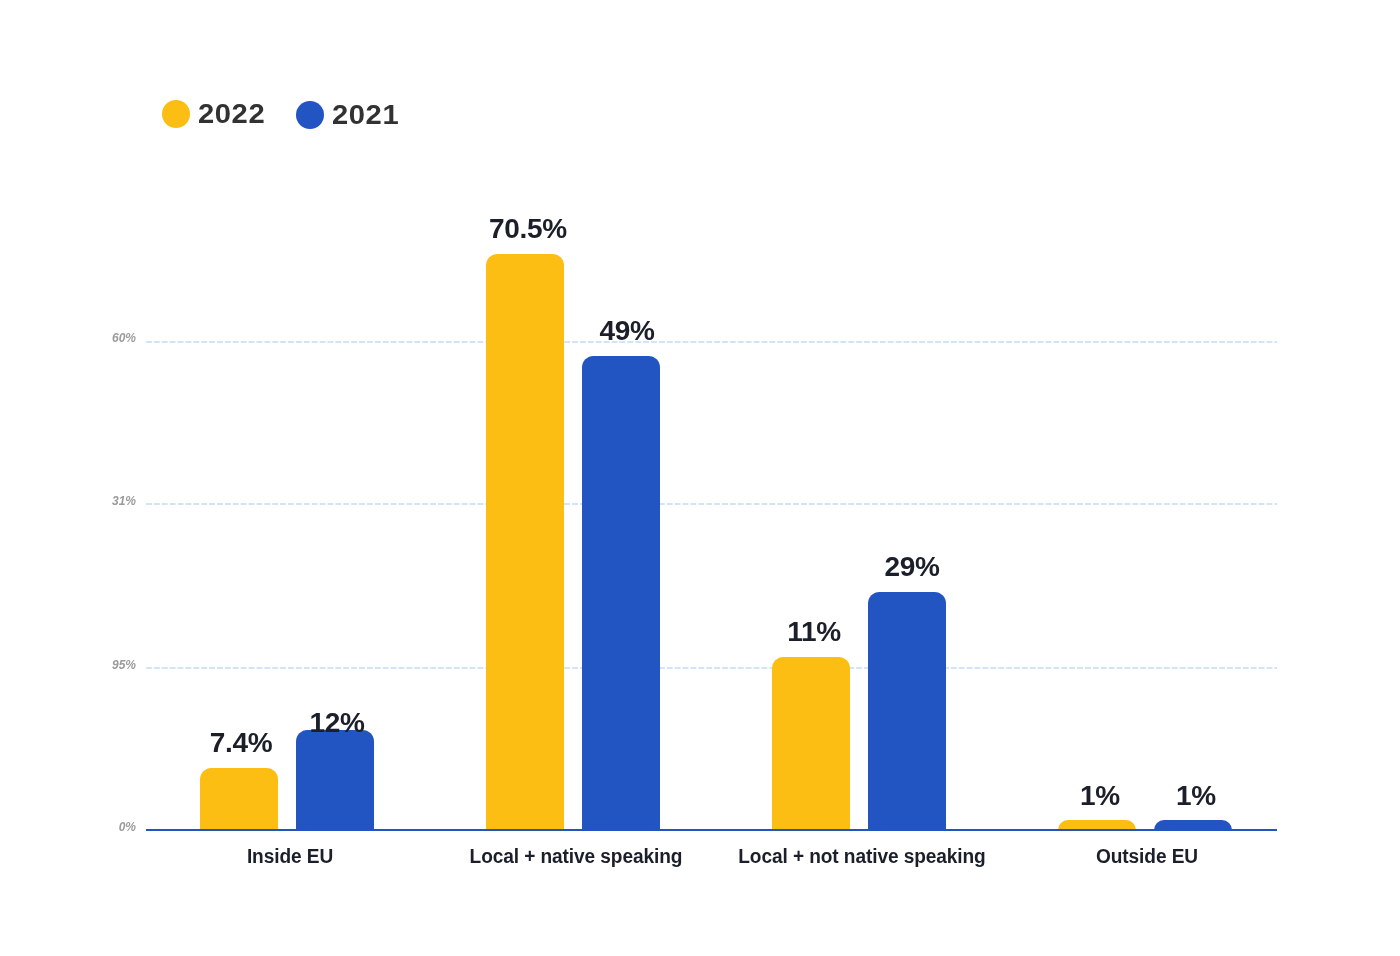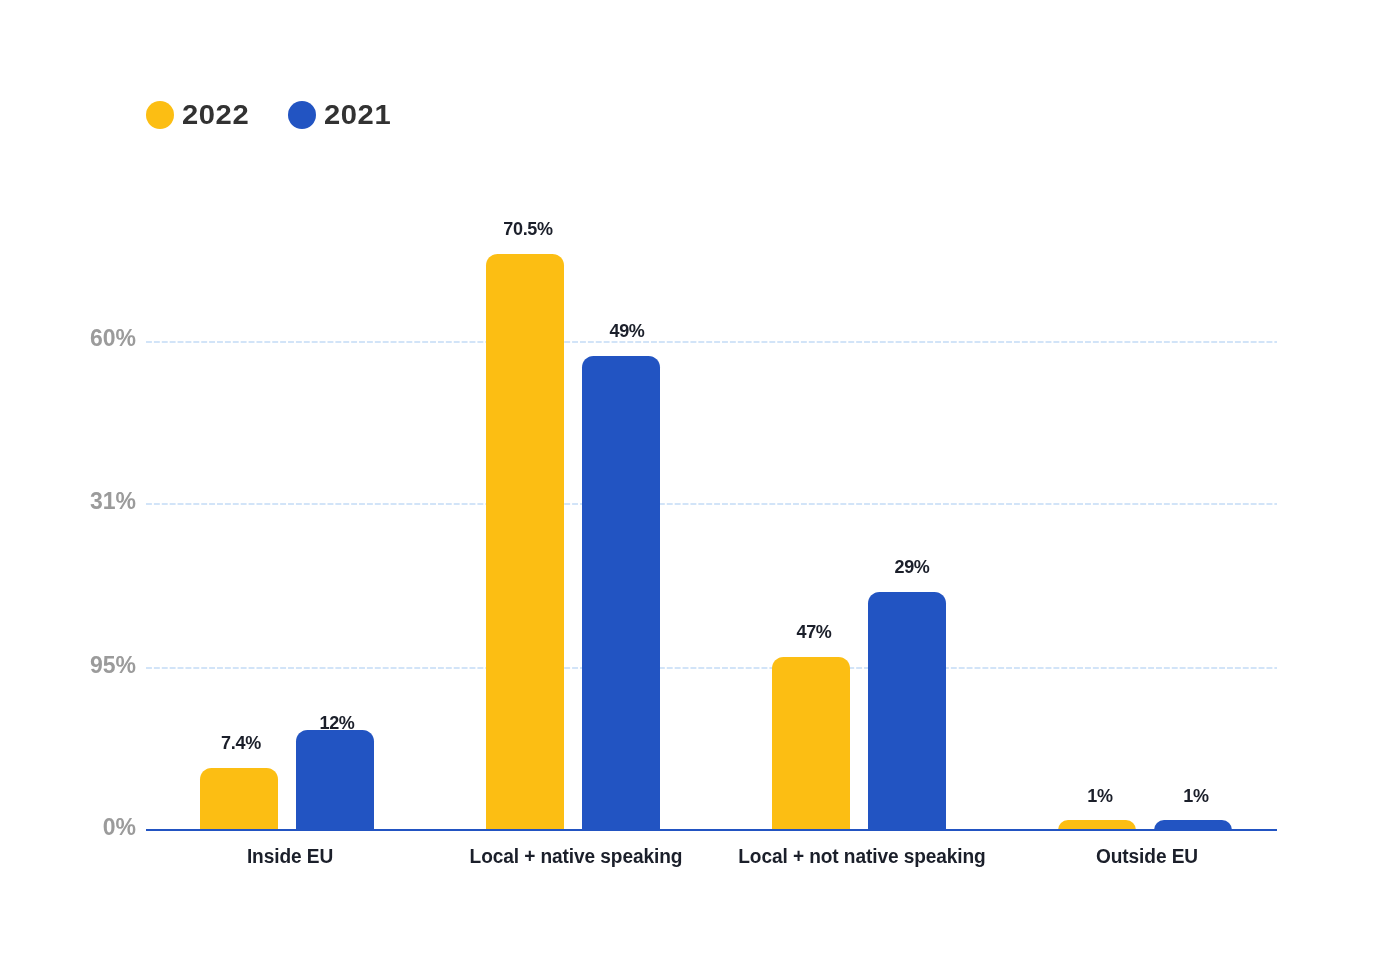--- a/index.html
+++ b/index.html
@@ -6,45 +6,45 @@
   body{
     width:1400px;height:956px;background:#ffffff;
     font-family:"Liberation Sans",sans-serif;overflow:hidden;
     -webkit-font-smoothing:antialiased;
   }
   .chart{position:absolute;left:0;top:0;width:1400px;height:956px;}
 
   
   .legend{position:absolute;left:146px;top:100px;height:28px;}
   .legend-item{position:absolute;top:0;height:28px;display:flex;align-items:center;}
-  .legend-item.i0{left:0px;}
-  .legend-item.i1{left:142px;justify-content:center;}
+  .legend-item.i0{left:16px;align-items:flex-end;}
+  .legend-item.i1{left:150px;justify-content:center;}
   .legend-dot{width:28px;height:28px;border-radius:50%;flex:0 0 28px;margin-top:1px;}
   .legend-label{font-size:27px;font-weight:bold;color:#323232;margin-left:8px;margin-top:2px;
                 line-height:27px;letter-spacing:0.55px;display:inline-block;
                 transform:scaleX(1.08);transform-origin:0 50%;}
 
   
   .gridline{position:absolute;left:146px;width:1131px;height:2px;
             background-image:linear-gradient(to right,#d2e4f8 0 5.9px,transparent 5.9px 7.9px);
             background-size:7.9px 100%;background-repeat:repeat-x;}
   .ylabel{position:absolute;right:1264px;width:120px;text-align:right;
-          font-size:23px;font-weight:bold;color:#9b9b9b;line-height:20px;}
+          font-size:12px;font-weight:bold;color:#9b9b9b;line-height:20px;font-style:italic;}
 
   
   .axis-line{position:absolute;left:146px;width:1130.5px;height:2.6px;background:#2254c2;}
 
   
   .bar{position:absolute;width:78px;border-radius:11.5px 11.5px 0 0;}
   .bar.s0{background:#fcbe13;}
   .bar.s1{background:#2254c2;}
 
   
   .dlabel{position:absolute;width:160px;text-align:center;
-          font-size:18px;font-weight:bold;color:#1b1f2a;line-height:28px;
+          font-size:28px;font-weight:bold;color:#1b1f2a;line-height:28px;
           letter-spacing:-0.3px;}
 
   
   .catlabel{position:absolute;width:340px;text-align:center;top:846px;
             font-size:20px;font-weight:bold;color:#1b1f2a;line-height:21px;
             letter-spacing:-0.1px;transform:scaleX(0.955);transform-origin:50% 50%;}
 </style>
 </head>
 <body>
 
@@ -81,21 +81,21 @@
 
   <div class="bar s0" style="left: 1058px; background: rgb(252, 190, 19); top: 819.763px; height: 10.2366px;"></div>
   <div class="bar s1" style="left: 1154px; background: rgb(34, 84, 194); top: 819.763px; height: 10.2366px;"></div>
 
   <div class="axis-line" style="top: 828.6px; background: rgb(34, 84, 194);"></div>
 
   <div class="dlabel" style="left:161px;top:729px">7.4%</div>
   <div class="dlabel" style="left:257px;top:709px">12%</div>
   <div class="dlabel" style="left:448px;top:215px">70.5%</div>
   <div class="dlabel" style="left:547px;top:317px">49%</div>
-  <div class="dlabel" style="left:734px;top:618px">47%</div>
+  <div class="dlabel" style="left:734px;top:618px">11%</div>
   <div class="dlabel" style="left:832px;top:553px">29%</div>
   <div class="dlabel" style="left:1020px;top:782px">1%</div>
   <div class="dlabel" style="left:1116px;top:782px">1%</div>
 
   <div class="catlabel" style="left:120px">Inside EU</div>
   <div class="catlabel" style="left:406px">Local + native speaking</div>
   <div class="catlabel" style="left:692px">Local + not native speaking</div>
   <div class="catlabel" style="left:977px">Outside EU</div>
 
 </div>

